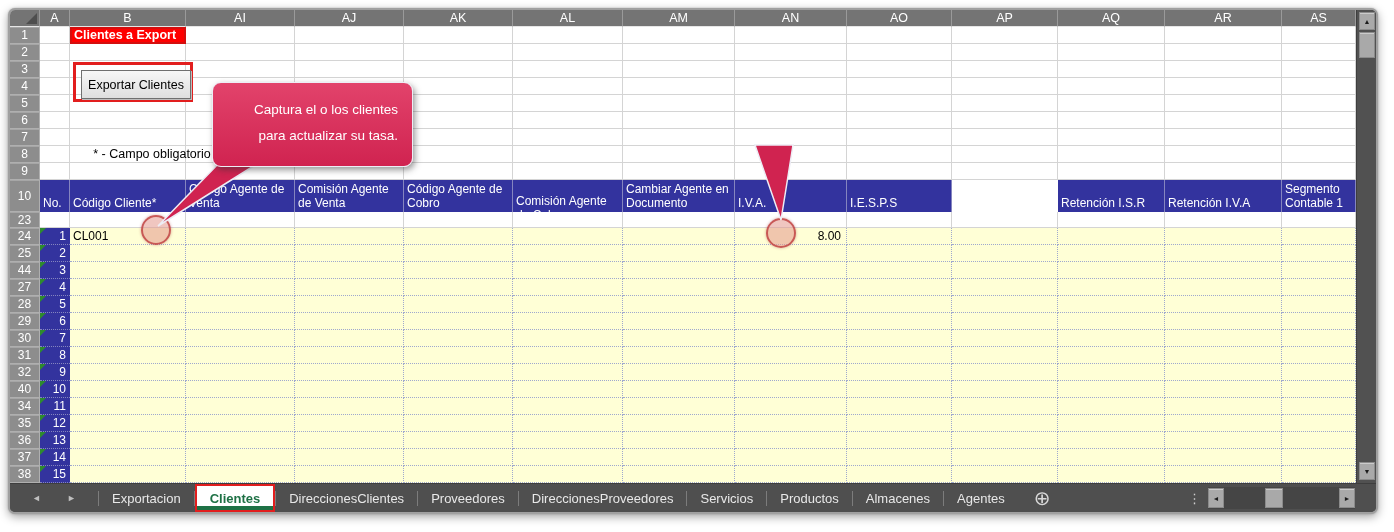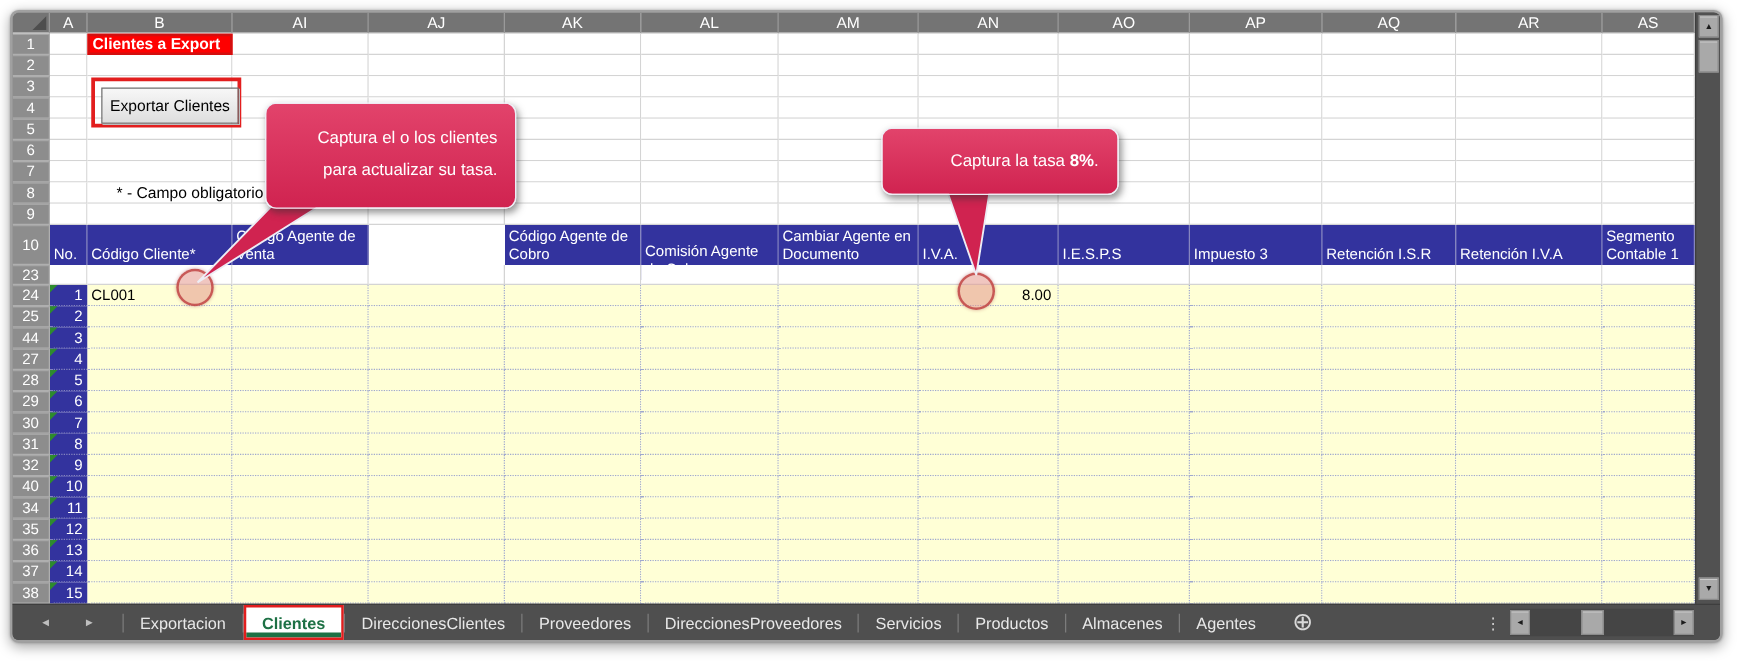--- a/index.html
+++ b/index.html
@@ -231,26 +231,26 @@
       <div class="wcell" style="left: 725px; top: 153px; width: 112px; height: 17px;"></div>
       <div class="wcell" style="left: 837px; top: 153px; width: 105px; height: 17px;"></div>
       <div class="wcell" style="left: 942px; top: 153px; width: 106px; height: 17px;"></div>
       <div class="wcell" style="left: 1048px; top: 153px; width: 107px; height: 17px;"></div>
       <div class="wcell" style="left: 1155px; top: 153px; width: 117px; height: 17px;"></div>
       <div class="wcell" style="left: 1272px; top: 153px; width: 74px; height: 17px;"></div>
       <div class="gutter" style="left: 0px; top: 170px; width: 30px; height: 32px;">10</div>
       <div class="hcell" style="left: 30px; top: 170px; width: 30px; height: 32px;">No.</div>
       <div class="hcell" style="left: 60px; top: 170px; width: 116px; height: 32px;">Código Cliente*</div>
       <div class="hcell" style="left: 176px; top: 170px; width: 109px; height: 32px;">Código Agente de Venta</div>
+      <div class="hcell" style="left: 285px; top: 170px; width: 109px; height: 32px;">Comisión Agente de Venta</div>
       <div class="hcell" style="left: 394px; top: 170px; width: 109px; height: 32px;">Código Agente de Cobro</div>
       <div class="hcell" style="left: 503px; top: 170px; width: 110px; height: 44px;">Comisión Agente de Cobro</div>
       <div class="hcell" style="left: 613px; top: 170px; width: 112px; height: 32px;">Cambiar Agente en Documento</div>
       <div class="hcell" style="left: 725px; top: 170px; width: 112px; height: 32px;">I.V.A.</div>
       <div class="hcell" style="left: 837px; top: 170px; width: 105px; height: 32px;">I.E.S.P.S</div>
-      <div class="hcell" style="left: 942px; top: 170px; width: 106px; height: 32px;">Impuesto 3</div>
       <div class="hcell" style="left: 1048px; top: 170px; width: 107px; height: 32px;">Retención I.S.R</div>
       <div class="hcell" style="left: 1155px; top: 170px; width: 117px; height: 32px;">Retención I.V.A</div>
       <div class="hcell" style="left: 1272px; top: 170px; width: 74px; height: 32px;">Segmento Contable 1</div>
       <div class="gutter" style="left: 0px; top: 202px; width: 30px; height: 16px;">23</div>
       <div class="wcell" style="left: 30px; top: 202px; width: 30px; height: 16px;"></div>
       <div class="wcell" style="left: 60px; top: 202px; width: 116px; height: 16px;"></div>
       <div class="wcell" style="left: 176px; top: 202px; width: 109px; height: 16px;"></div>
       <div class="wcell" style="left: 285px; top: 202px; width: 109px; height: 16px;"></div>
       <div class="wcell" style="left: 394px; top: 202px; width: 109px; height: 16px;"></div>
       <div class="wcell" style="left: 503px; top: 202px; width: 110px; height: 16px;"></div>
@@ -530,21 +530,20 @@
   <div class="clickring" style="left:756px;top:208px;"></div>
 
   <svg class="tail" style="left:138px;top:150px;" width="120" height="75">
     <polygon points="72,2 112,2 10,66" fill="#D02350" stroke="#EDEDF5" stroke-width="1.5"></polygon>
   </svg>
   <svg class="tail" style="left:740px;top:132px;" width="60" height="85">
     <polygon points="5,3 43,3 31,78" fill="#D02350" stroke="#EDEDF5" stroke-width="1.5"></polygon>
   </svg>
 
   <div class="callout co1">Captura el o los clientes para actualizar su tasa.</div>
-  <div class="callout co2"><span>Captura la tasa </span><b>8%</b><span>.</span></div>
 
   <div class="vscroll">
     <div class="vbtn" style="top:2px;height:18px;">▲</div>
     <div class="vthumb"></div>
     <div class="vbtn" style="top:452px;height:18px;">▼</div>
   </div>
 
   <div class="tabbar">
     <div class="tabnav">
       <span>◄</span>

